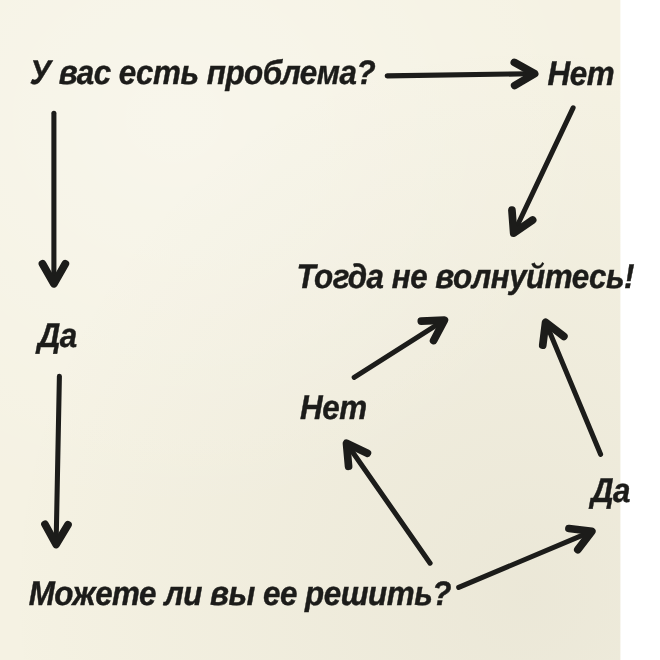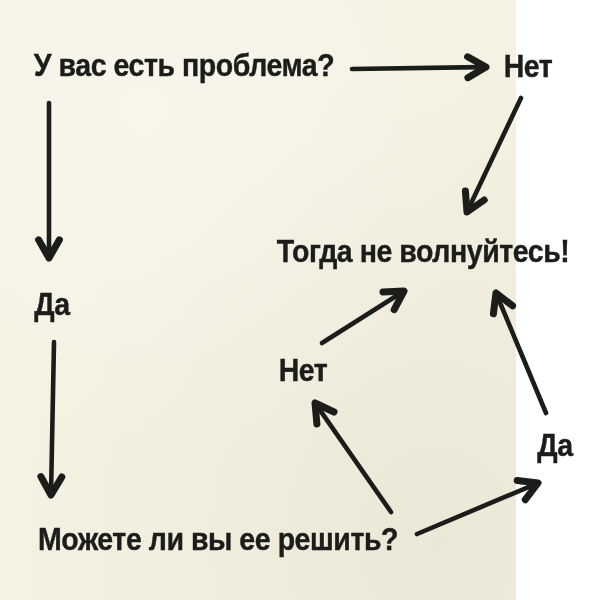--- a/index.html
+++ b/index.html
@@ -7,26 +7,27 @@
     padding: 0;
   }
   body {
     width: 600px;
     height: 600px;
     overflow: hidden;
     font-family: "Liberation Sans", sans-serif;
   }
   .canvas {
     position: relative;
-    width: 516px;
+    width: 564px;
     height: 600px;
     background:
       radial-gradient(130% 110% at 28% 18%, rgba(255,255,255,0.30), rgba(255,255,255,0) 55%),
       radial-gradient(140% 140% at 85% 90%, rgba(120,110,80,0.08), rgba(120,110,80,0) 60%),
       #f5f2e3;
+    font-style: italic;
   }
   .arrows-layer {
     position: absolute;
     left: 0;
     top: 0;
     width: 600px;
     height: 600px;
     display: block;
   }
   .node-label {

